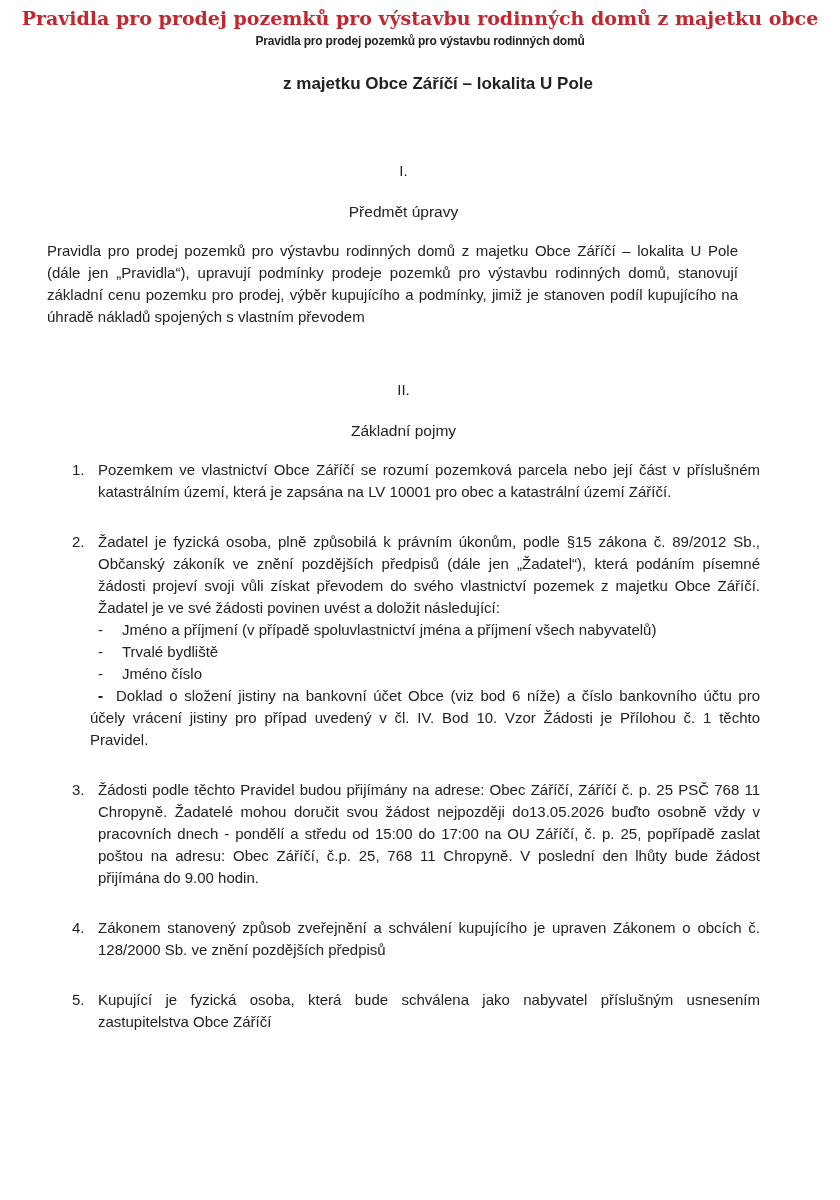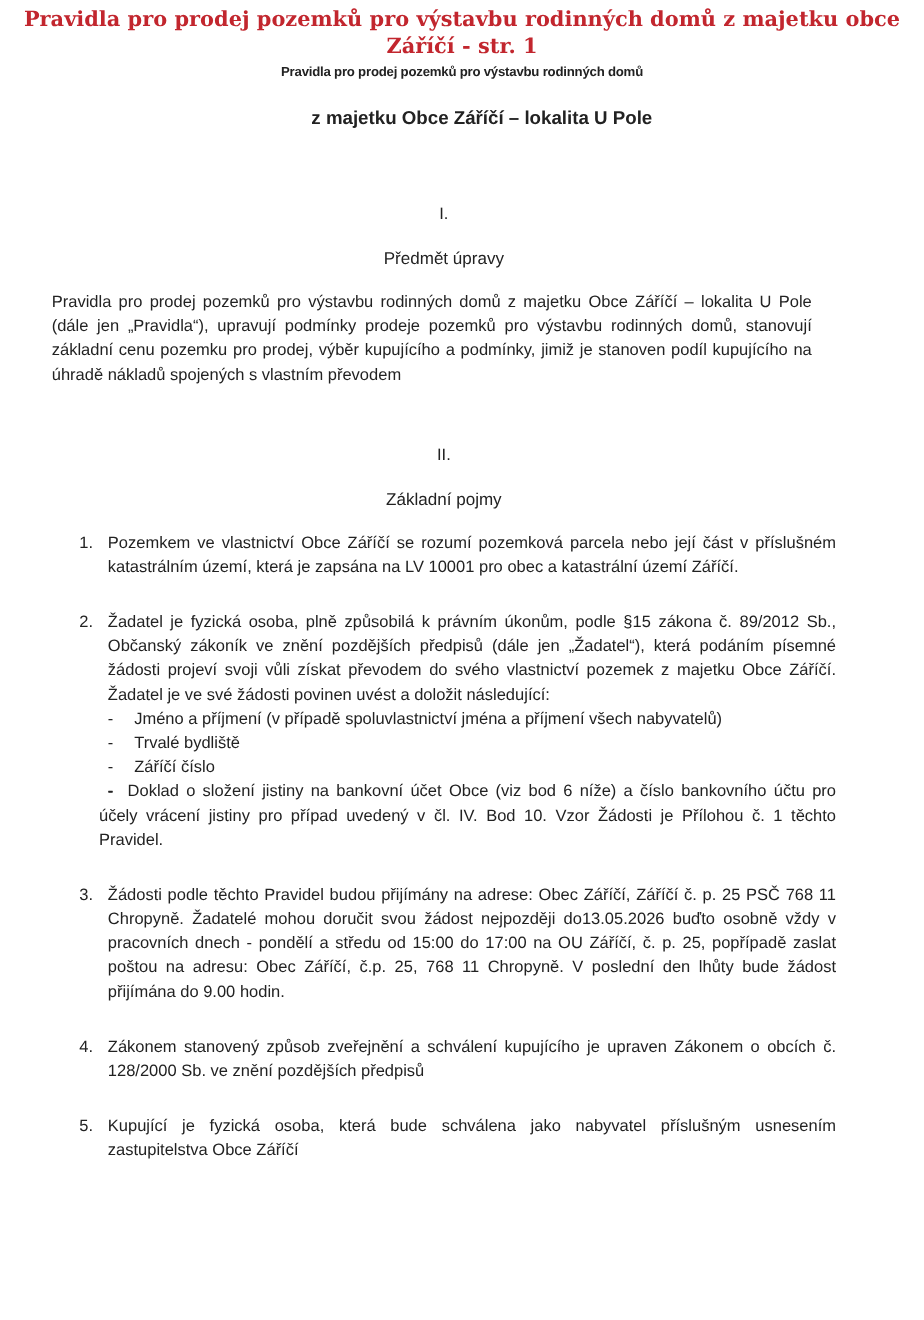--- a/index.html
+++ b/index.html
@@ -89,21 +89,20 @@
     text-indent: 0;
   }
 </style>
 </head>
 <body>
 
 <div class="page">
 
   <div class="red-title">
     <div>Pravidla pro prodej pozemků pro výstavbu rodinných domů z majetku obce</div>
-    <div>Záříčí - str. 1</div>
   </div>
 
   <div class="main-title">Pravidla pro prodej pozemků pro výstavbu rodinných domů</div>
   <div class="subtitle">z majetku Obce Záříčí – lokalita U Pole</div>
 
   <div class="content">
 
     <div class="numeral">I.</div>
     <div class="sec-heading">Předmět úpravy</div>
     <p class="intro">Pravidla pro prodej pozemků pro výstavbu rodinných domů z majetku Obce Záříčí – lokalita U Pole  (dále jen „Pravidla“), upravují podmínky prodeje pozemků pro výstavbu rodinných domů, stanovují základní cenu pozemku pro prodej, výběr kupujícího a podmínky, jimiž je stanoven podíl kupujícího na úhradě nákladů spojených s vlastním převodem</p>
@@ -122,21 +121,21 @@
       <div class="bullet">
         <span class="dash">-</span>
         <span>Jméno a příjmení (v případě spoluvlastnictví jména a příjmení všech nabyvatelů)</span>
       </div>
       <div class="bullet">
         <span class="dash">-</span>
         <span>Trvalé bydliště</span>
       </div>
       <div class="bullet">
         <span class="dash">-</span>
-        <span>Záříčí číslo</span>
+        <span>Jméno číslo</span>
       </div>
       <div class="bullet">
         <span class="dash">-</span>
       </div>
       <div class="bullet-wide">
         <span class="bdash">-</span><span>Doklad o složení jistiny na bankovní účet Obce (viz bod 6 níže) a číslo bankovního účtu pro účely vrácení jistiny pro případ uvedený v čl. IV. Bod 10. Vzor Žádosti je  Přílohou č. 1 těchto Pravidel.</span>
       </div>
     </div>
 
     <div class="num-item">

